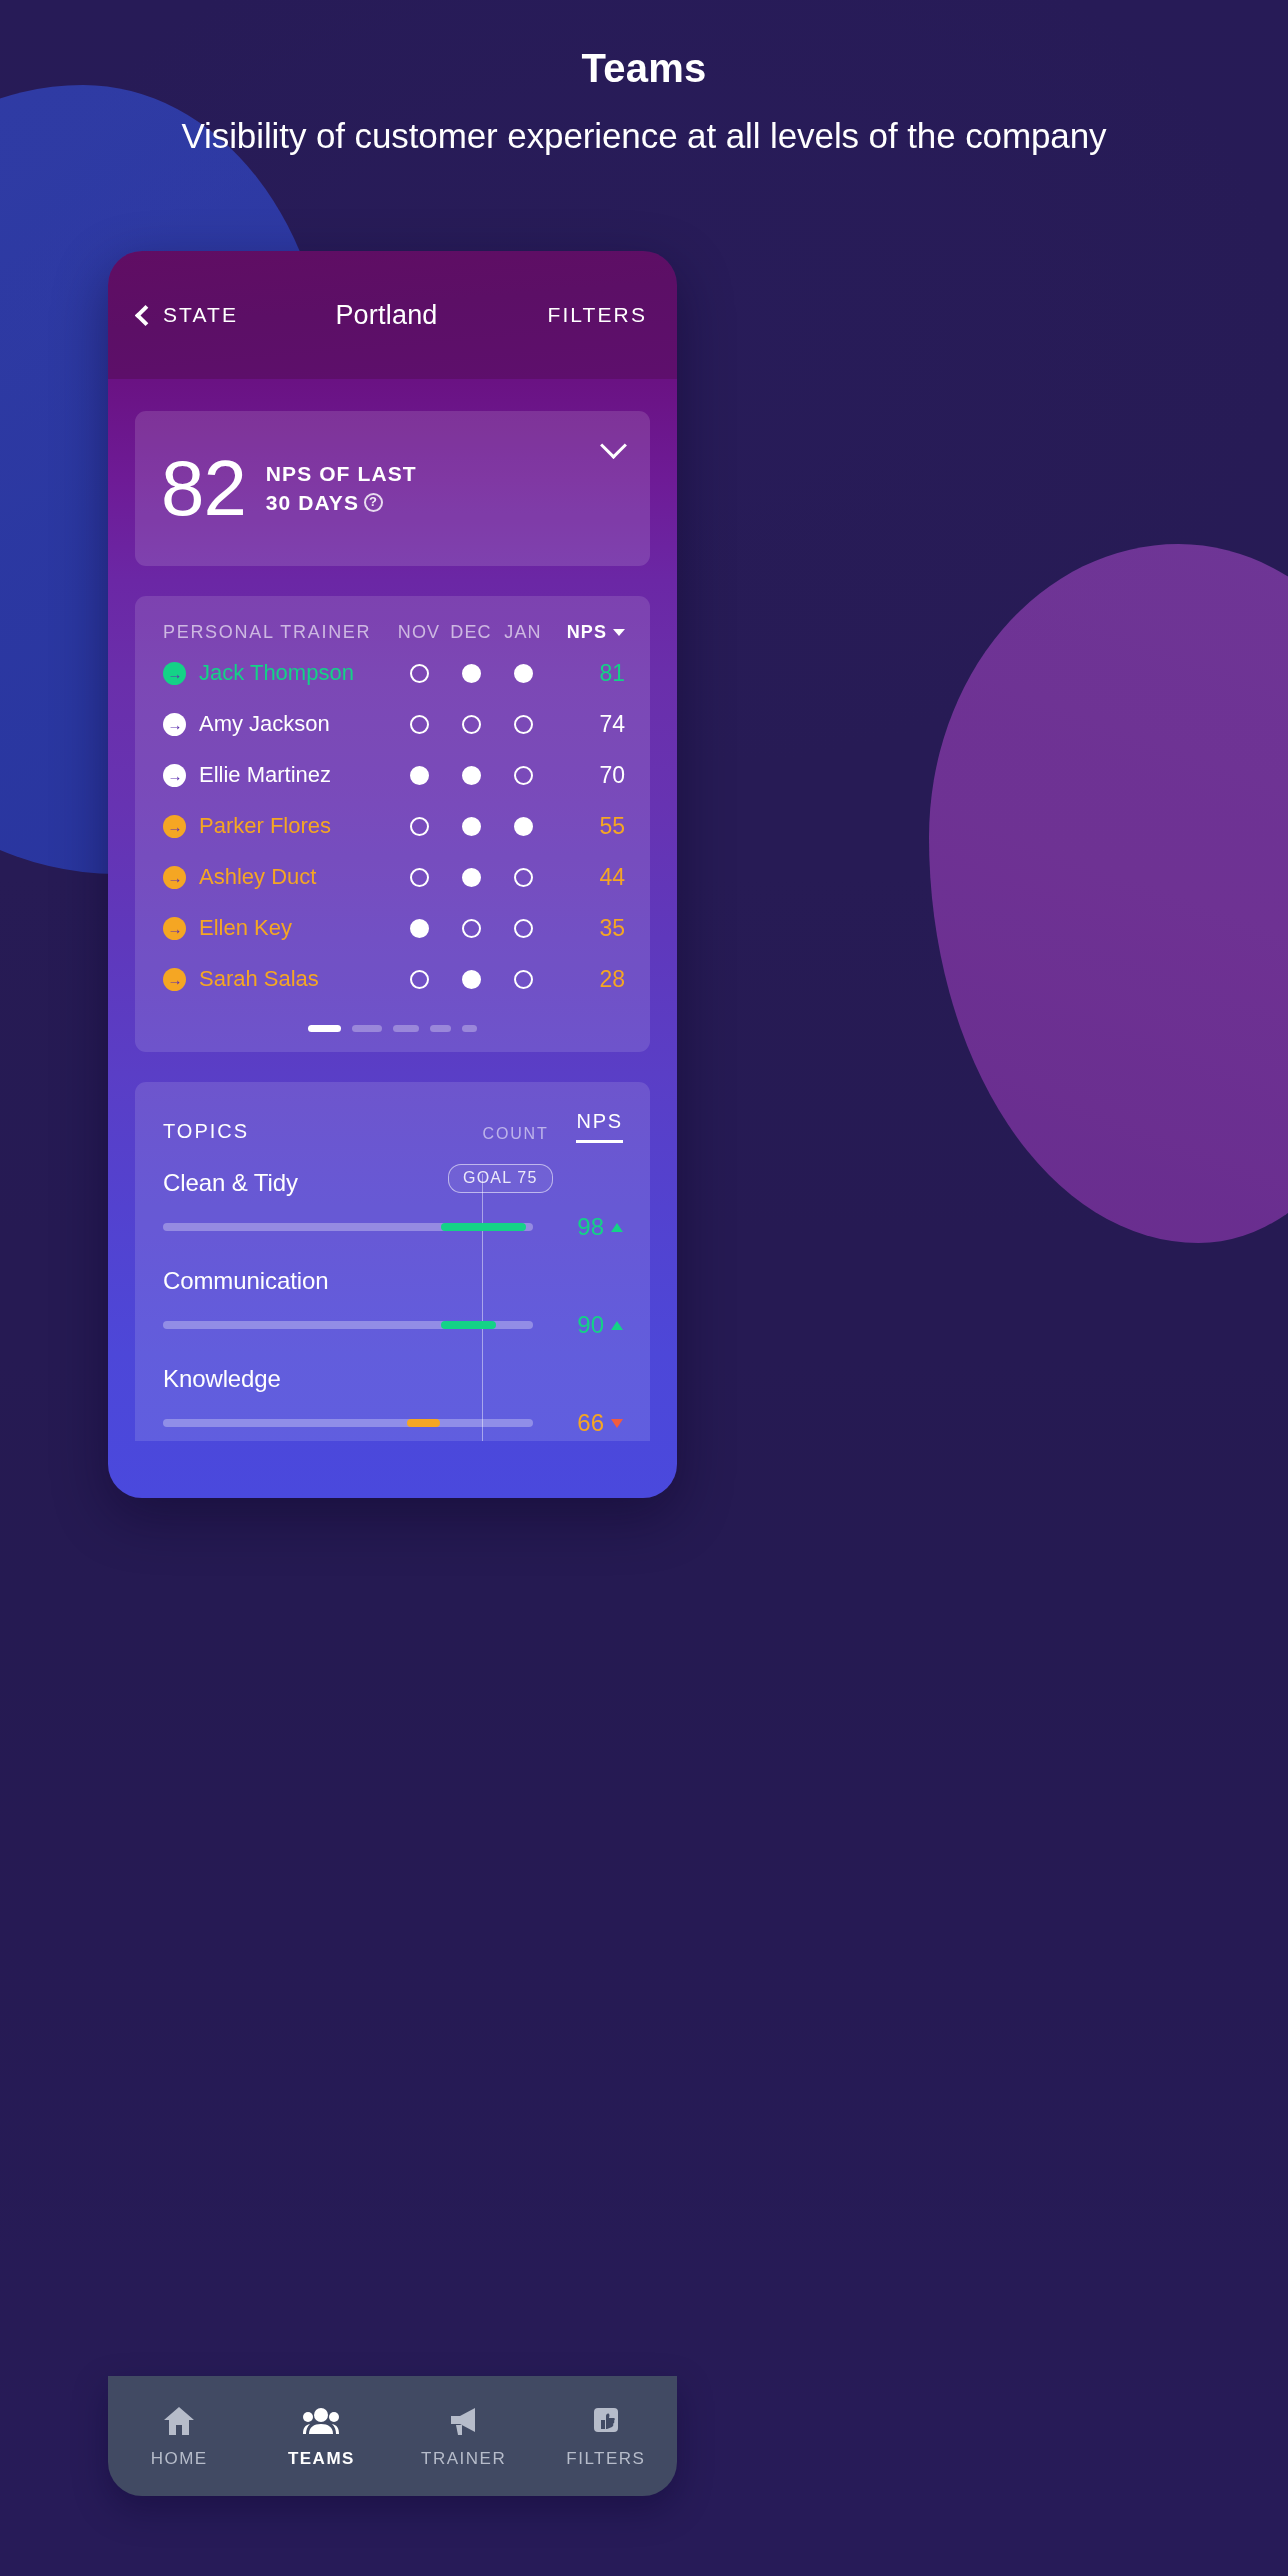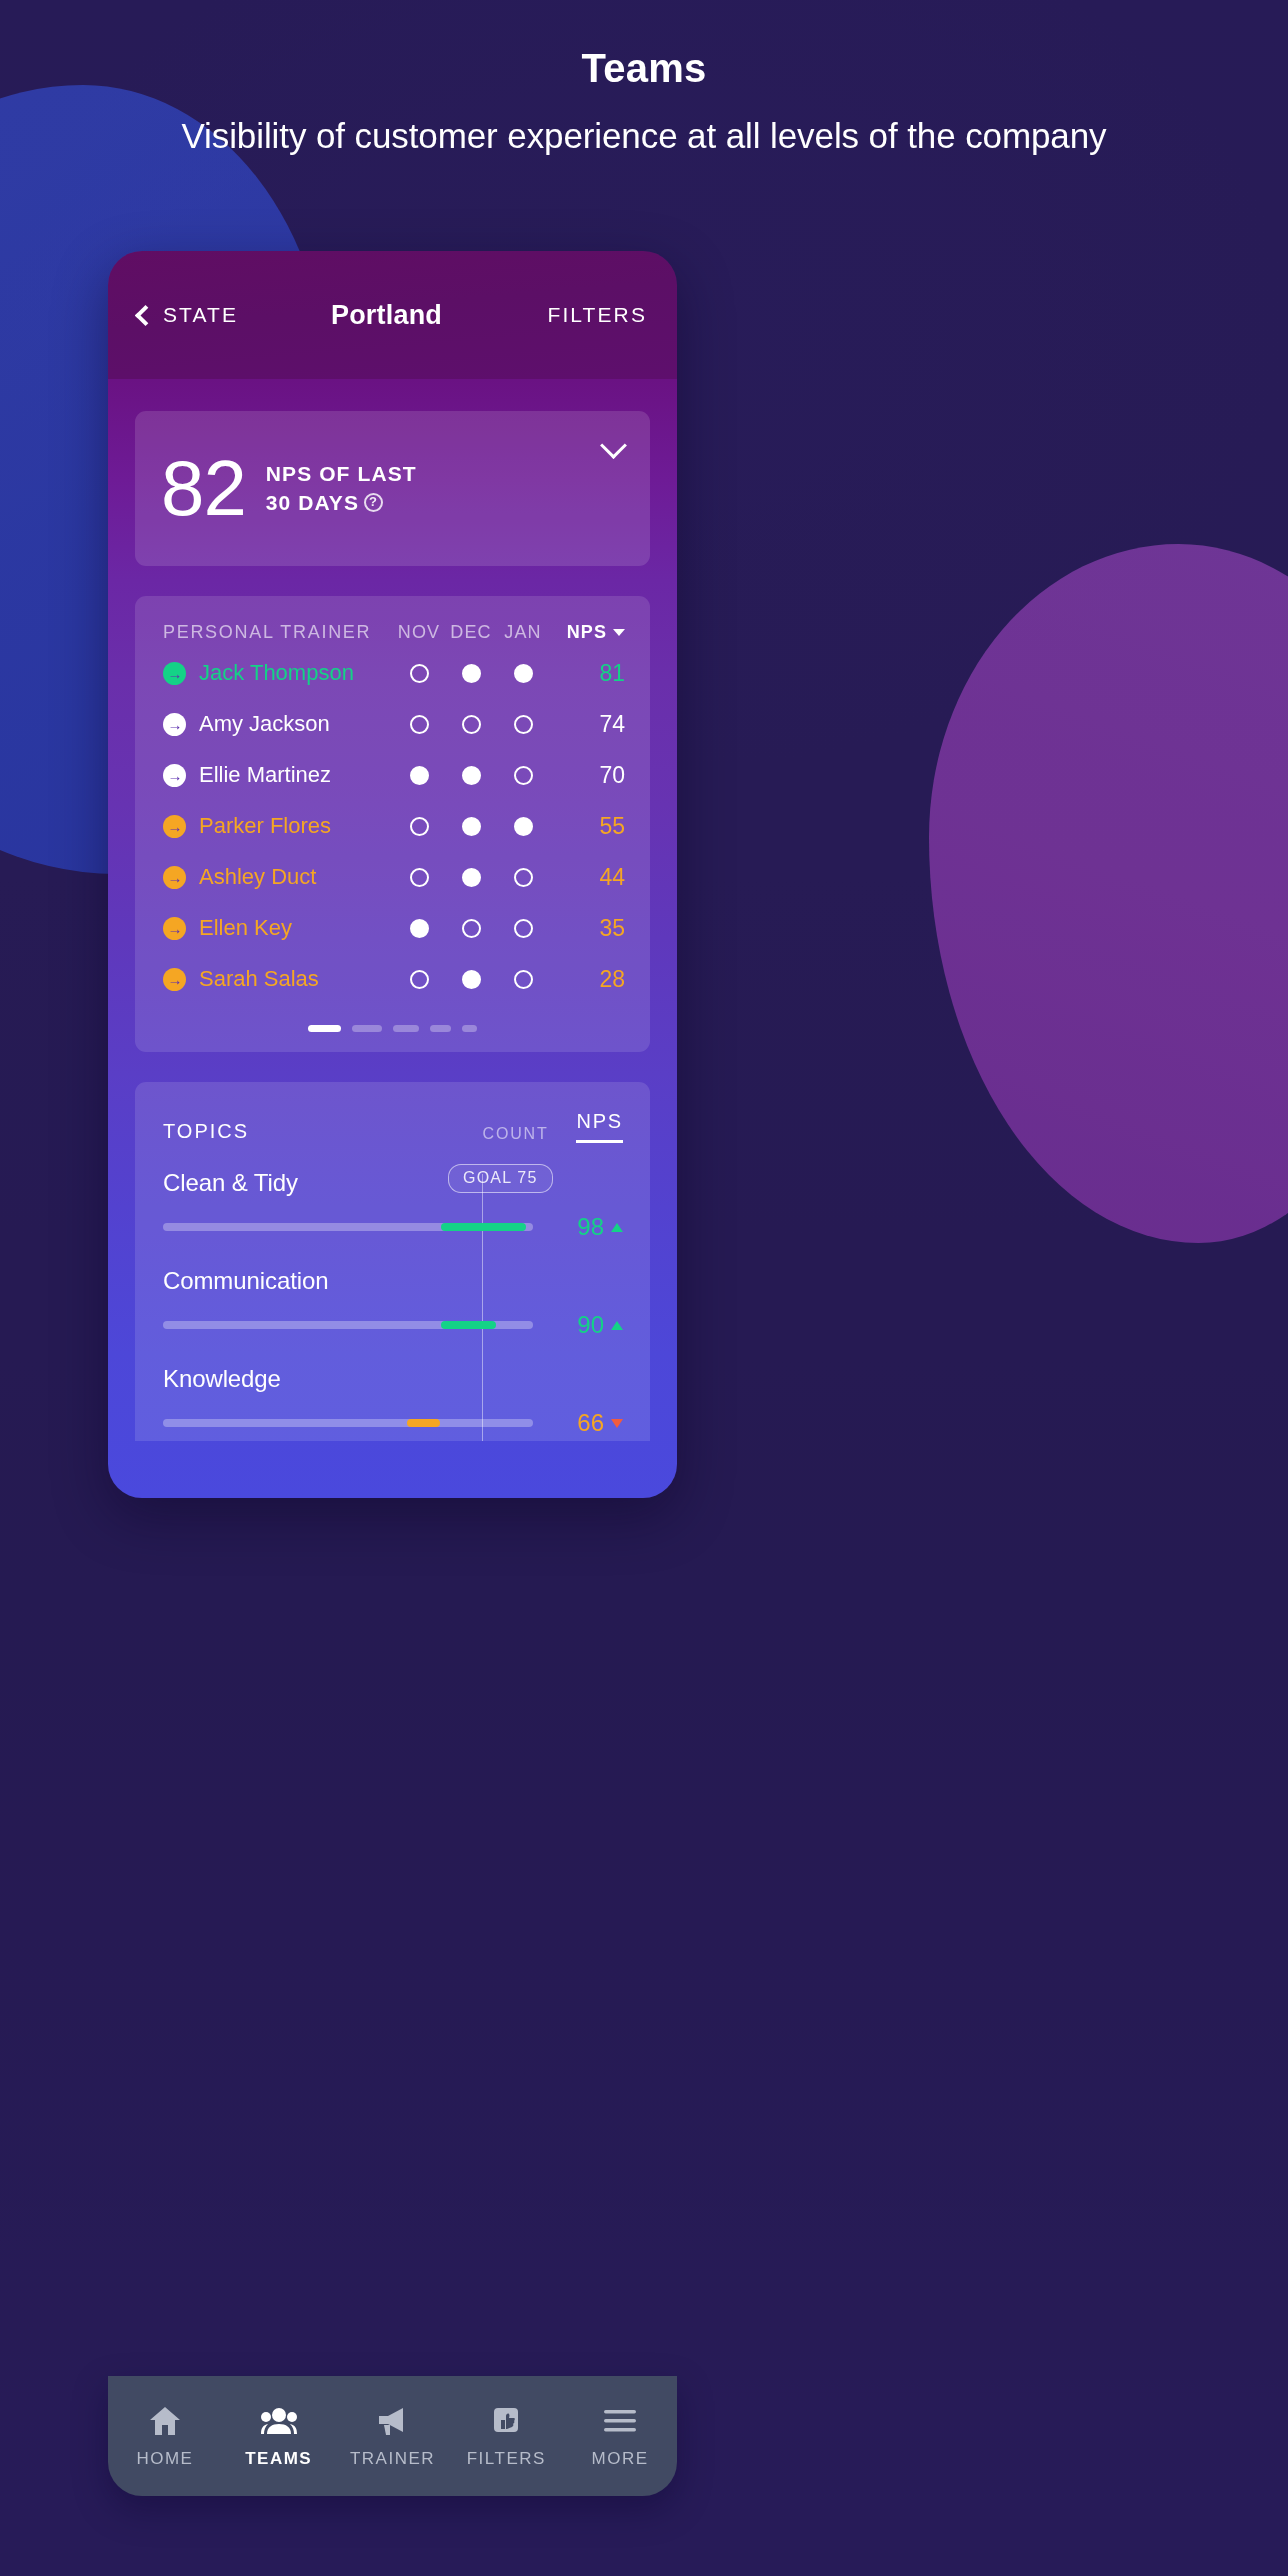--- a/index.html
+++ b/index.html
@@ -81,21 +81,21 @@
     border-left:4px solid #fff; border-bottom:4px solid #fff;
     transform:rotate(45deg);
     margin-top:1px;
   }
   .nav-label {
     color:#fff; font-size:21px; letter-spacing:2.1px; font-weight:500;
   }
   .nav-title {
     position:absolute; left:0; right:12px;
     text-align:center;
-    color:#fff; font-size:27px; font-weight:700; letter-spacing:0.2px;
+    color:#fff; font-size:27px; font-weight:400; letter-spacing:0.2px;
     pointer-events:none;
   }
   .nav-right { margin-left:auto; color:#fff; font-size:21px; letter-spacing:2.1px; cursor:pointer; }
 
   
   .app-body {
     flex:1 1 auto;
     position:relative;
     background:linear-gradient(180deg,
       #6a1283 0%,
@@ -581,24 +581,14 @@
     <div class="tab">
       <div class="ic">
         <svg width="30" height="30" viewBox="0 0 30 30">
           <rect x="3" y="2" width="24" height="24" rx="4" fill="#b6bcca"></rect>
           <path d="M10 23 L10 14 L14 14 L14 23 Z" fill="#414a63"></path>
           <path d="M15 14 L15 10 C15 8 17 7 18 8 C19 9 18 12 18 12 L23 12 C24 12 24 14 23 15 C24 16 23 17 22 18 C23 19 22 20 21 21 L16 23 L15 23 Z" fill="#414a63"></path>
         </svg>
       </div>
       <div class="lb">FILTERS</div>
     </div>
-    <div class="tab">
-      <div class="ic">
-        <svg width="32" height="24" viewBox="0 0 32 24">
-          <rect x="0" y="1" width="32" height="3.4" rx="1.7" fill="#b6bcca"></rect>
-          <rect x="0" y="10" width="32" height="3.4" rx="1.7" fill="#b6bcca"></rect>
-          <rect x="0" y="19" width="32" height="3.4" rx="1.7" fill="#b6bcca"></rect>
-        </svg>
-      </div>
-      <div class="lb">MORE</div>
-    </div>
   </div>
 
 
 </body></html>

